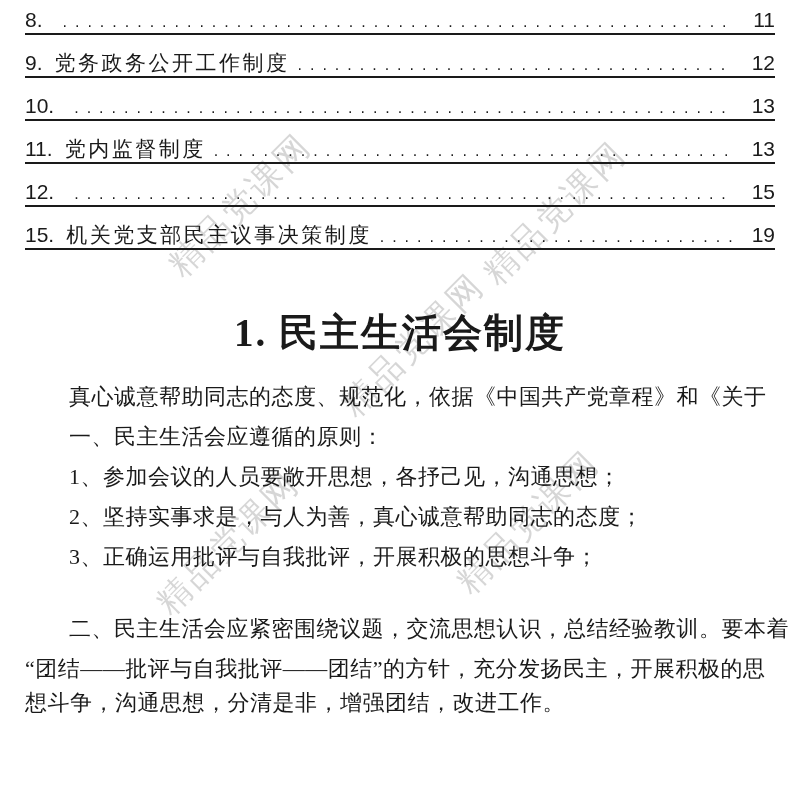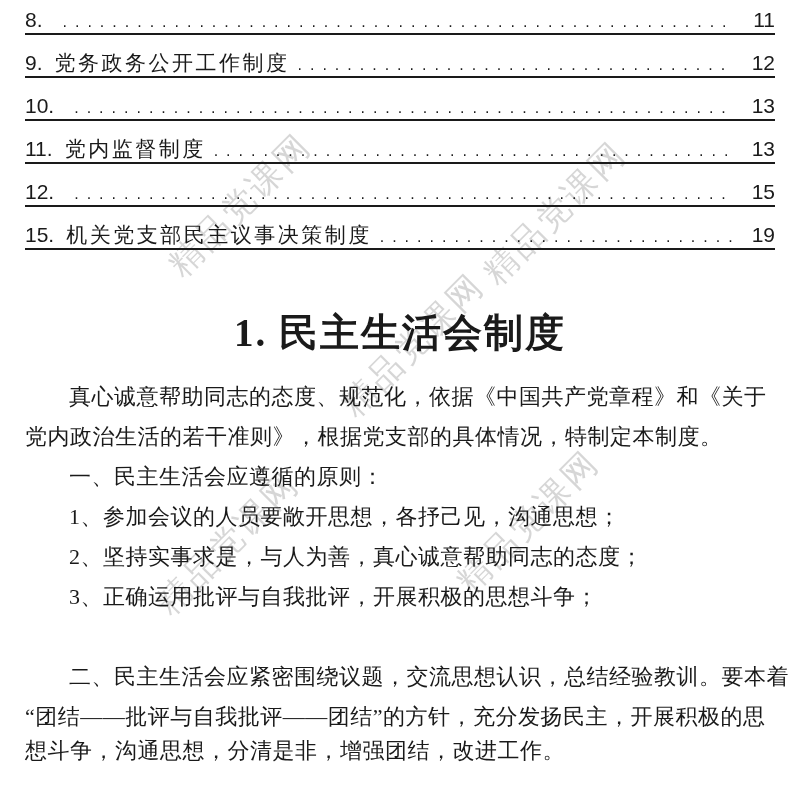--- a/index.html
+++ b/index.html
@@ -79,21 +79,21 @@
     letter-spacing: 2px;
   }
   
   .body { margin-top: 23px; font-size: 22px; }
   .line {
     line-height: 40px;
     white-space: nowrap;
     letter-spacing: 0.5px;
   }
   .line-indent { text-indent: 44px; }
-  .line-gap { margin-top: 40px; }
+  .line-gap { margin-top: 32px; }
   .line-clip { margin-top: -6px; }
 </style>
 </head>
 <body>
 
 <div class="page">
 
   <div class="watermark-layer">
     <span class="wm" style="left:240px; top:205px;">精品党课网</span>
     <span class="wm" style="left:555px; top:213px;">精品党课网</span>
@@ -144,21 +144,20 @@
         <span class="toc-dots">......................................................................................</span>
         <span class="toc-page">19</span>
       </div>
 
     </div>
 
     <h1 class="heading">1. 民主生活会制度</h1>
 
     <div class="body">
       <div class="line line-indent">真心诚意帮助同志的态度、规范化，依据《中国共产党章程》和《关于</div>
-      <div class="line">党内政治生活的若干准则》，根据党支部的具体情况，特制定本制度。</div>
       <div class="line line-indent">一、民主生活会应遵循的原则：</div>
       <div class="line line-indent">1、参加会议的人员要敞开思想，各抒己见，沟通思想；</div>
       <div class="line line-indent">2、坚持实事求是，与人为善，真心诚意帮助同志的态度；</div>
       <div class="line line-indent">3、正确运用批评与自我批评，开展积极的思想斗争；</div>
       <div class="line line-indent line-gap">二、民主生活会应紧密围绕议题，交流思想认识，总结经验教训。要本着</div>
       <div class="line">“团结——批评与自我批评——团结”的方针，充分发扬民主，开展积极的思</div>
       <div class="line line-clip">想斗争，沟通思想，分清是非，增强团结，改进工作。</div>
     </div>
 
   </div>

